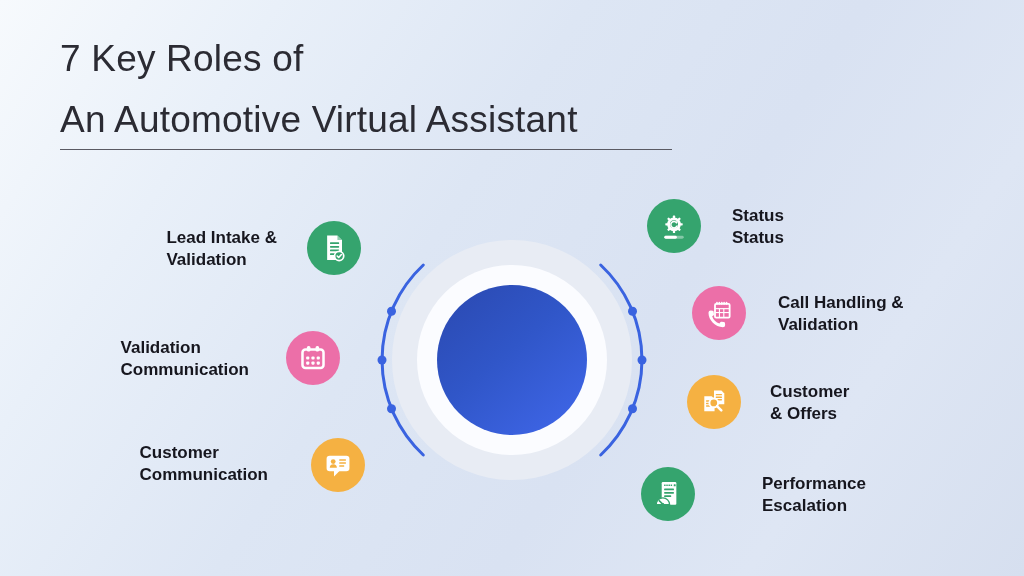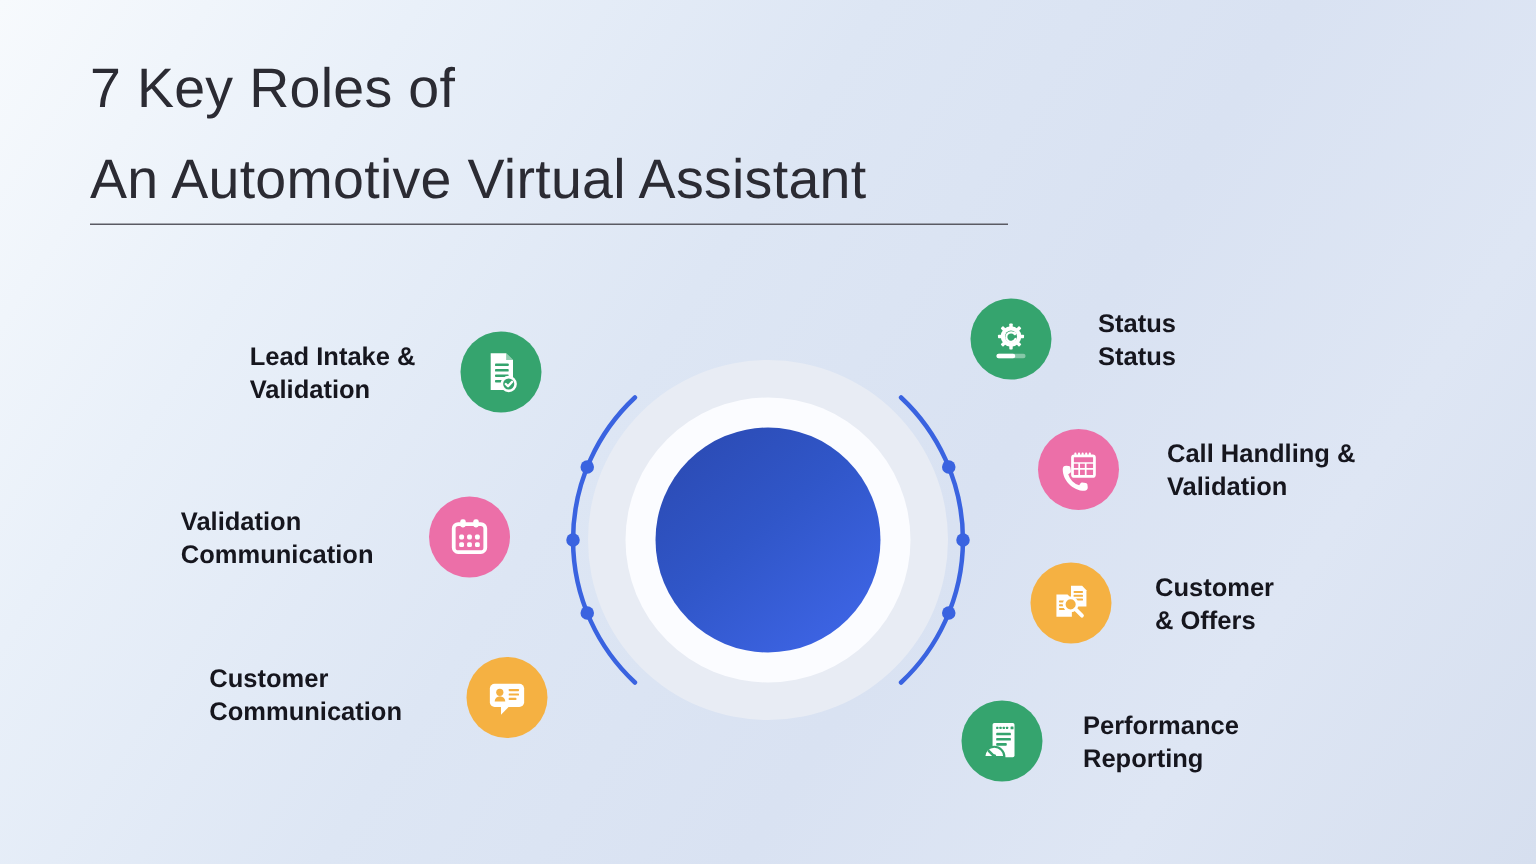--- a/index.html
+++ b/index.html
@@ -244,18 +244,18 @@
         <rect x="19" y="5.5" width="1.7" height="1.7" rx="0.3"></rect>
         <rect x="10.6" y="9.2" width="8.6" height="1.5" rx="0.5"></rect>
         <rect x="10.6" y="12.2" width="8.6" height="1.5" rx="0.5"></rect>
         <rect x="10.6" y="15.2" width="6.2" height="1.5" rx="0.5"></rect>
       </g>
       <path d="M3.6 23.3 a5.9 5.9 0 0 1 11.8 0 z" fill="#fff" stroke="currentColor" stroke-width="1.2"></path>
       <line x1="9.5" y1="23" x2="6.4" y2="19.9" stroke="currentColor" stroke-width="1.5" stroke-linecap="round"></line>
       <circle cx="9.5" cy="23" r="1.2" fill="currentColor"></circle>
     </svg>
   </div>
-  <div class="label" style="left:722px; top:473px">
+  <div class="label" style="left:762px; top:473px">
     <div>Performance</div>
-    <div>Reporting</div>
+    <div>Escalation</div>
   </div>
 
 </div>
 
 </body></html>

